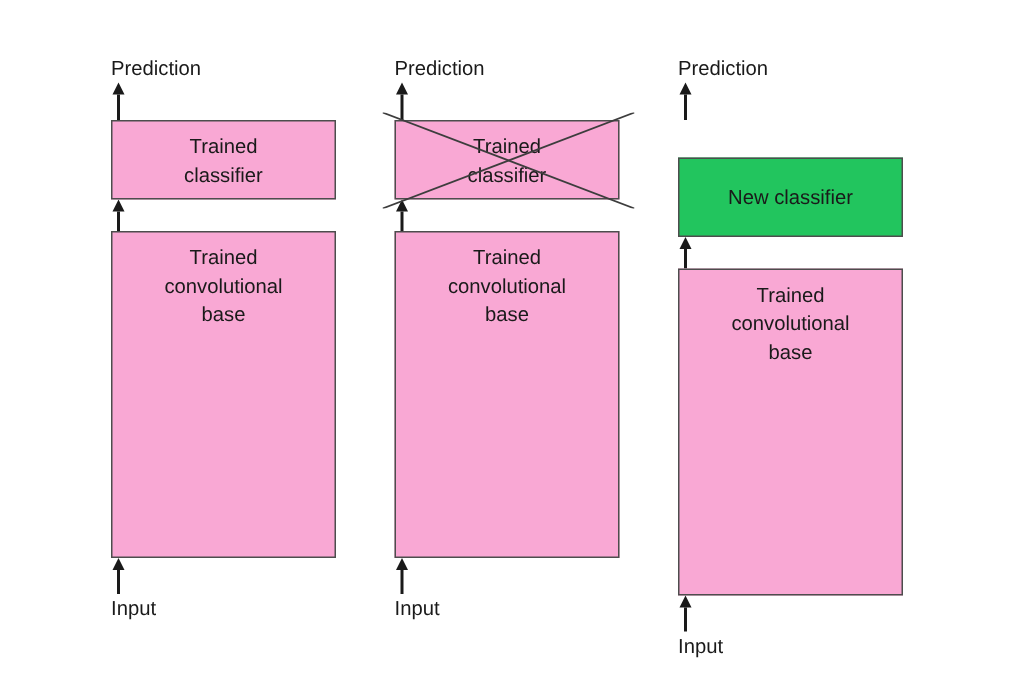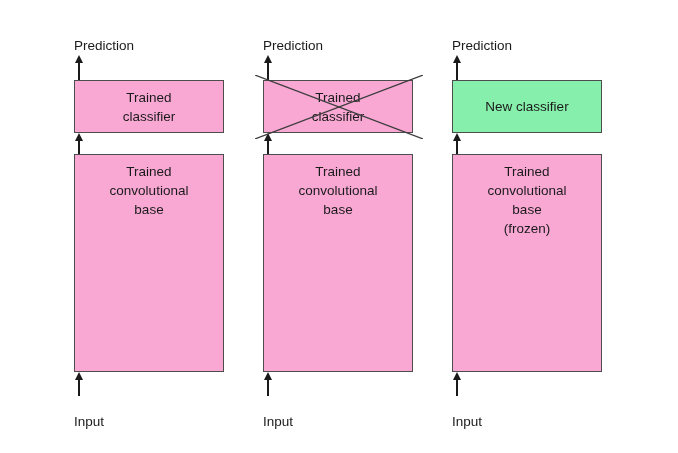--- a/index.html
+++ b/index.html
@@ -60,35 +60,35 @@
     line-height: 19px;
     text-align: center;
   }
   .classifier-box {
     height: 53px;
     display: flex;
     flex-direction: column;
     justify-content: center;
     position: relative;
   }
-  .classifier-box.highlighted { background: #86efac; }
+  .classifier-box.highlighted { background: #22c55e; margin-top: 25px; }
   .base-box {
     height: 218px;
     padding-top: 7px;
   }
 
   .cross-x {
     position: absolute;
     left: -9px;
     top: -6px;
     width: 168px;
     height: 64px;
     pointer-events: none;
   }
-  .input-label { margin-top: 18px; }
+  .input-label { margin-top: 2px; }
 </style>
 </head>
 <body>
 
 <div class="canvas">
 
   <div class="column col-0">
     <div class="pred-label">Prediction</div>
     <div class="arrow arrow-top">
       <div class="head"></div>
@@ -154,21 +154,20 @@
       <div>New classifier</div>
     </div>
     <div class="arrow arrow-mid">
       <div class="head"></div>
       <div class="stem"></div>
     </div>
     <div class="box base-box">
       <div>Trained</div>
       <div>convolutional</div>
       <div>base</div>
-      <div>(frozen)</div>
     </div>
     <div class="arrow arrow-bottom">
       <div class="head"></div>
       <div class="stem"></div>
     </div>
     <div class="input-label">Input</div>
   </div>
 
 </div>
 

